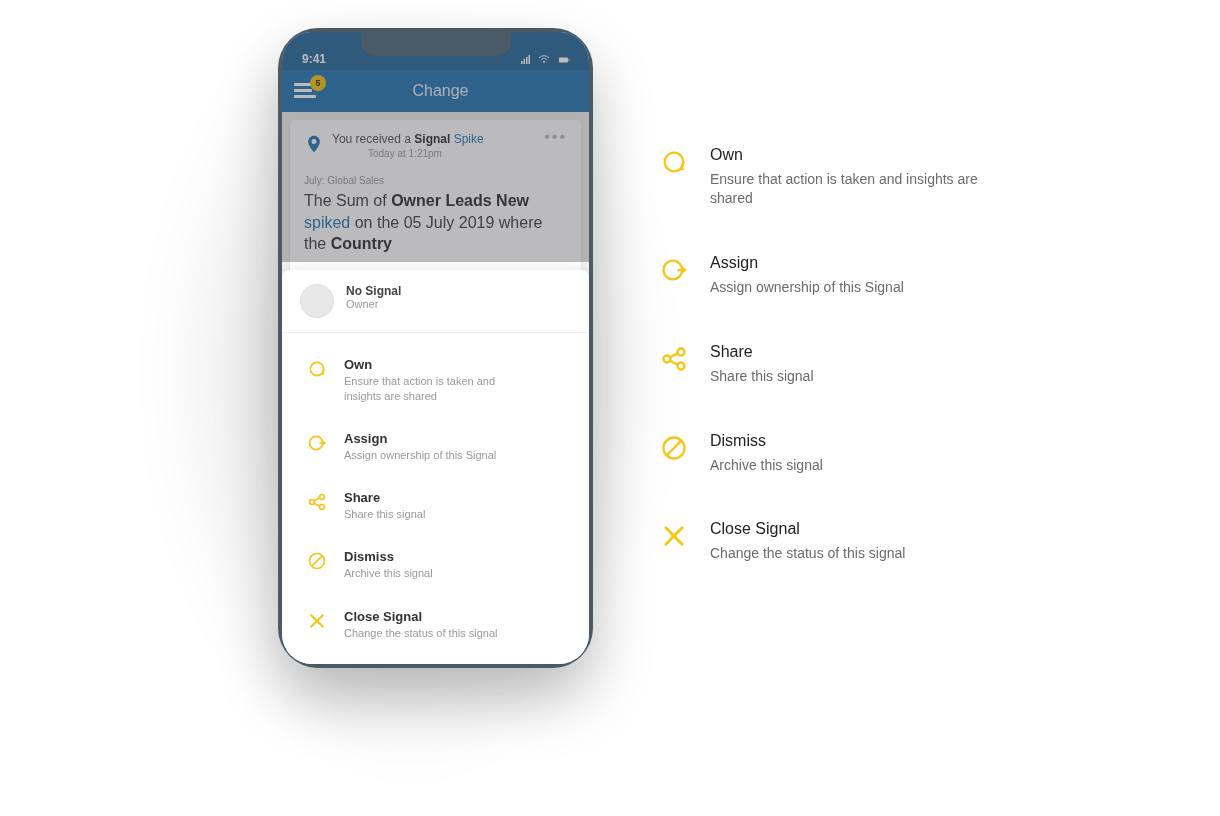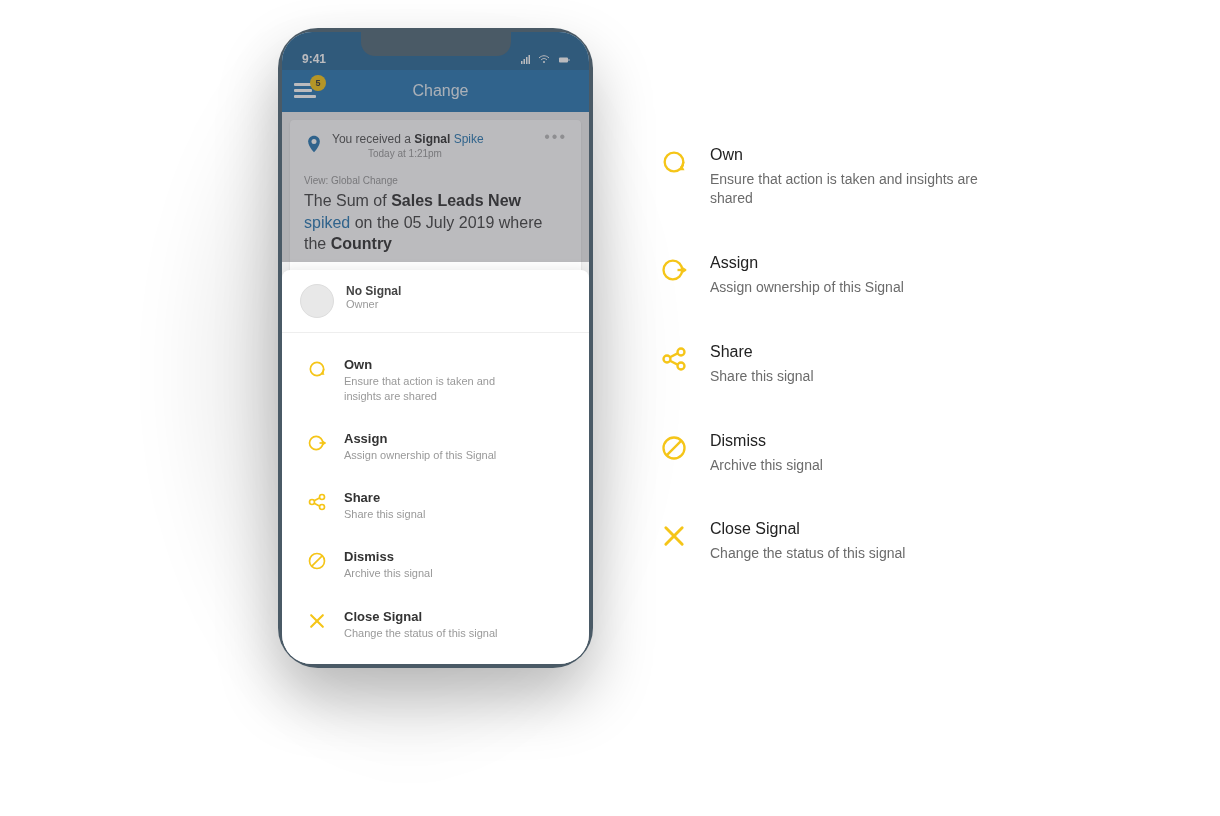--- a/index.html
+++ b/index.html
@@ -243,23 +243,23 @@
             </svg>
         </span>
         <div>
           <div class="card-top-text">
             <span>You received a </span><span class="bold">Signal</span> <span class="link">Spike</span>
           </div>
           <div class="card-time">Today at 1:21pm</div>
         </div>
         <div class="dots">•••</div>
       </div>
-      <div class="viewline">View: Global Change</div>
+      <div class="viewline">July: Global Sales</div>
       <div class="card-body">
-        <span>The Sum of </span><span class="b">Sales Leads New</span> <span class="l">spiked</span><span> on the 05 July 2019 where the </span><span class="b">Country</span>
+        <span>The Sum of </span><span class="b">Owner Leads New</span> <span class="l">spiked</span><span> on the 05 July 2019 where the </span><span class="b">Country</span>
       </div>
     </div>
 
     <div class="dim"></div>
 
     <div class="sheet">
       <div class="owner-row">
         <div class="avatar"></div>
         <div class="owner-text">
           <div class="t">No Signal</div>

